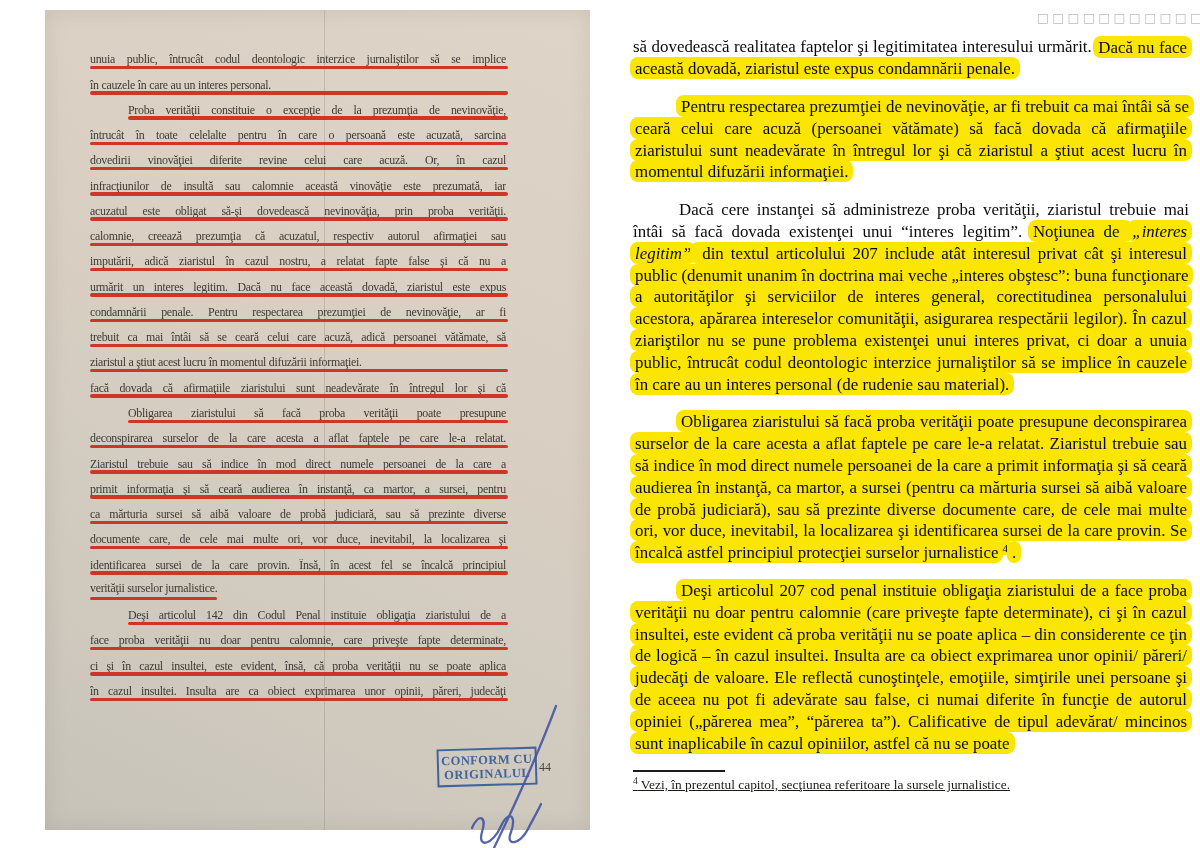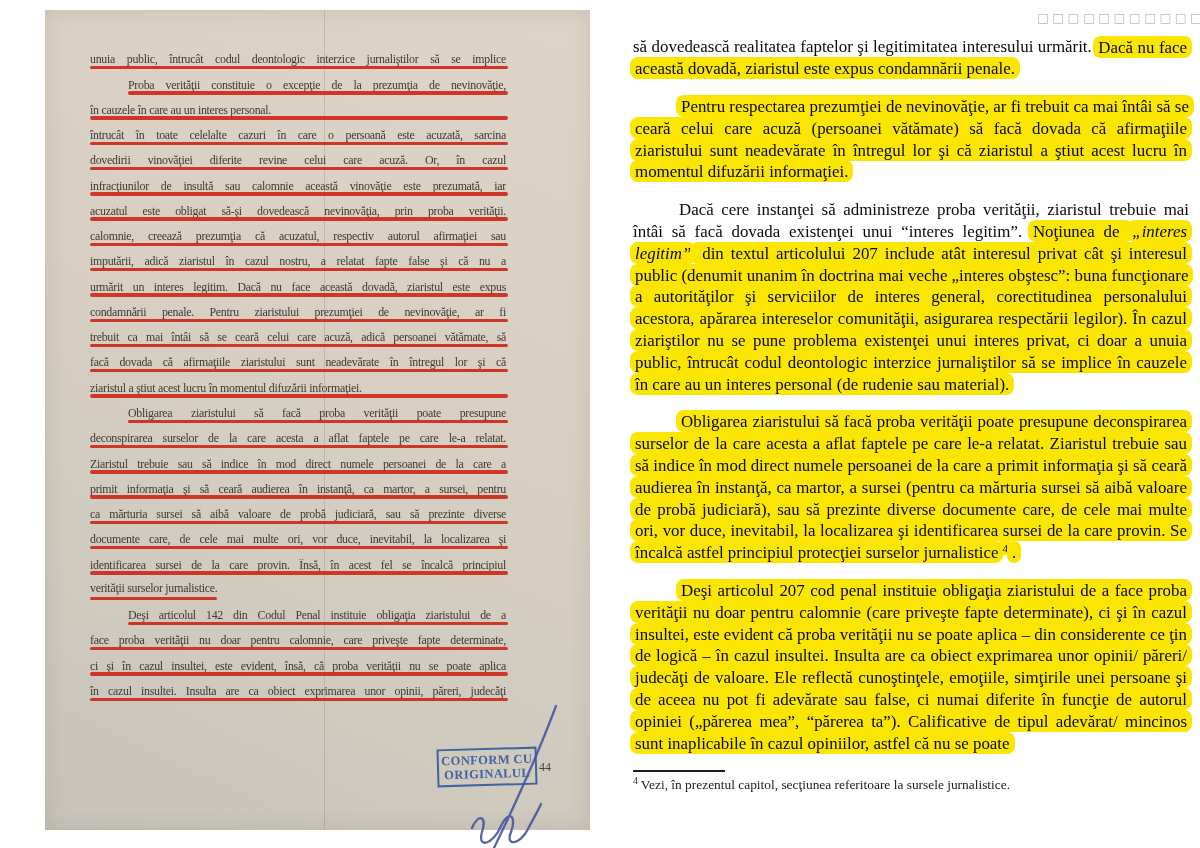--- a/index.html
+++ b/index.html
@@ -34,72 +34,72 @@
   .typed{position:absolute;left:633px;top:36px;width:556px;font-size:16.9px;line-height:21.8px;
          color:#0a0a0a;text-align:justify;}
   .typed p{margin:0 0 16px 0;}
   .typed p.ind{text-indent:46px;}
   .hl{background:#fbe502;padding:1.5px 5px;margin:0 -3px;border-radius:8px;
       -webkit-box-decoration-break:clone;box-decoration-break:clone;}
   .typed em{font-style:italic;}
   .typed sup{font-size:11px;line-height:0;vertical-align:super;}
   .footnote{margin-top:2px;}
   .fn-rule{width:92px;border:0;border-top:2.2px solid #1c1c1c;margin:0 0 5px 0;}
-  .fn-text{font-size:13.4px;line-height:16px;text-align:left;color:#1d1a16;}
+  .fn-text{font-size:13.4px;line-height:16px;text-align:left;color:#1d1a16;text-decoration:underline;}
   .fn-text sup{font-size:9.5px;}
 </style>
 </head>
 <body>
 
 <div id="stage">
 
   <div class="photo">
     <div class="fold"></div>
     <div class="scan-text" id="scanText">
         <div class="photo-line j ul-full">
           <span class="txt">unuia public, întrucât codul deontologic interzice jurnaliştilor să se implice</span>
         </div>
+        <div class="photo-line ul-full">
+          <span class="txt">în cauzele în care au un interes personal.</span>
+        </div>
         <div class="photo-line ind j ul-full">
           <span class="txt">Proba verităţii constituie o excepţie de la prezumţia de nevinovăţie,</span>
         </div>
-        <div class="photo-line ul-full">
-          <span class="txt">în cauzele în care au un interes personal.</span>
-        </div>
         <div class="photo-line j ul-full">
-          <span class="txt">întrucât în toate celelalte cazuri în care o persoană este acuzată, sarcina</span>
+          <span class="txt">întrucât în toate celelalte pentru în care o persoană este acuzată, sarcina</span>
         </div>
         <div class="photo-line j ul-full">
           <span class="txt">dovedirii vinovăţiei diferite revine celui care acuză. Or, în cazul</span>
         </div>
         <div class="photo-line j ul-full">
           <span class="txt">infracţiunilor de insultă sau calomnie această vinovăţie este prezumată, iar</span>
         </div>
         <div class="photo-line j ul-full">
           <span class="txt">acuzatul este obligat să-şi dovedească nevinovăţia, prin proba verităţii.</span>
         </div>
         <div class="photo-line j ul-full">
           <span class="txt">calomnie, creează prezumţia că acuzatul, respectiv autorul afirmaţiei sau</span>
         </div>
         <div class="photo-line j ul-full">
           <span class="txt">imputării, adică ziaristul în cazul nostru, a relatat fapte false şi că nu a</span>
         </div>
         <div class="photo-line j ul-full">
           <span class="txt">urmărit un interes legitim. Dacă nu face această dovadă, ziaristul este expus</span>
         </div>
         <div class="photo-line j ul-full">
-          <span class="txt">condamnării penale. Pentru ziaristului prezumţiei de nevinovăţie, ar fi</span>
+          <span class="txt">condamnării penale. Pentru respectarea prezumţiei de nevinovăţie, ar fi</span>
         </div>
         <div class="photo-line j ul-full">
           <span class="txt">trebuit ca mai întâi să se ceară celui care acuză, adică persoanei vătămate, să</span>
         </div>
+        <div class="photo-line ul-full">
+          <span class="txt">ziaristul a ştiut acest lucru în momentul difuzării informaţiei.</span>
+        </div>
         <div class="photo-line j ul-full">
           <span class="txt">facă dovada că afirmaţiile ziaristului sunt neadevărate în întregul lor şi că</span>
-        </div>
-        <div class="photo-line ul-full">
-          <span class="txt">ziaristul a ştiut acest lucru în momentul difuzării informaţiei.</span>
         </div>
         <div class="photo-line ind j ul-full">
           <span class="txt">Obligarea ziaristului să facă proba verităţii poate presupune</span>
         </div>
         <div class="photo-line j ul-full">
           <span class="txt">deconspirarea surselor de la care acesta a aflat faptele pe care le-a relatat.</span>
         </div>
         <div class="photo-line j ul-full">
           <span class="txt">Ziaristul trebuie sau să indice în mod direct numele persoanei de la care a</span>
         </div>

